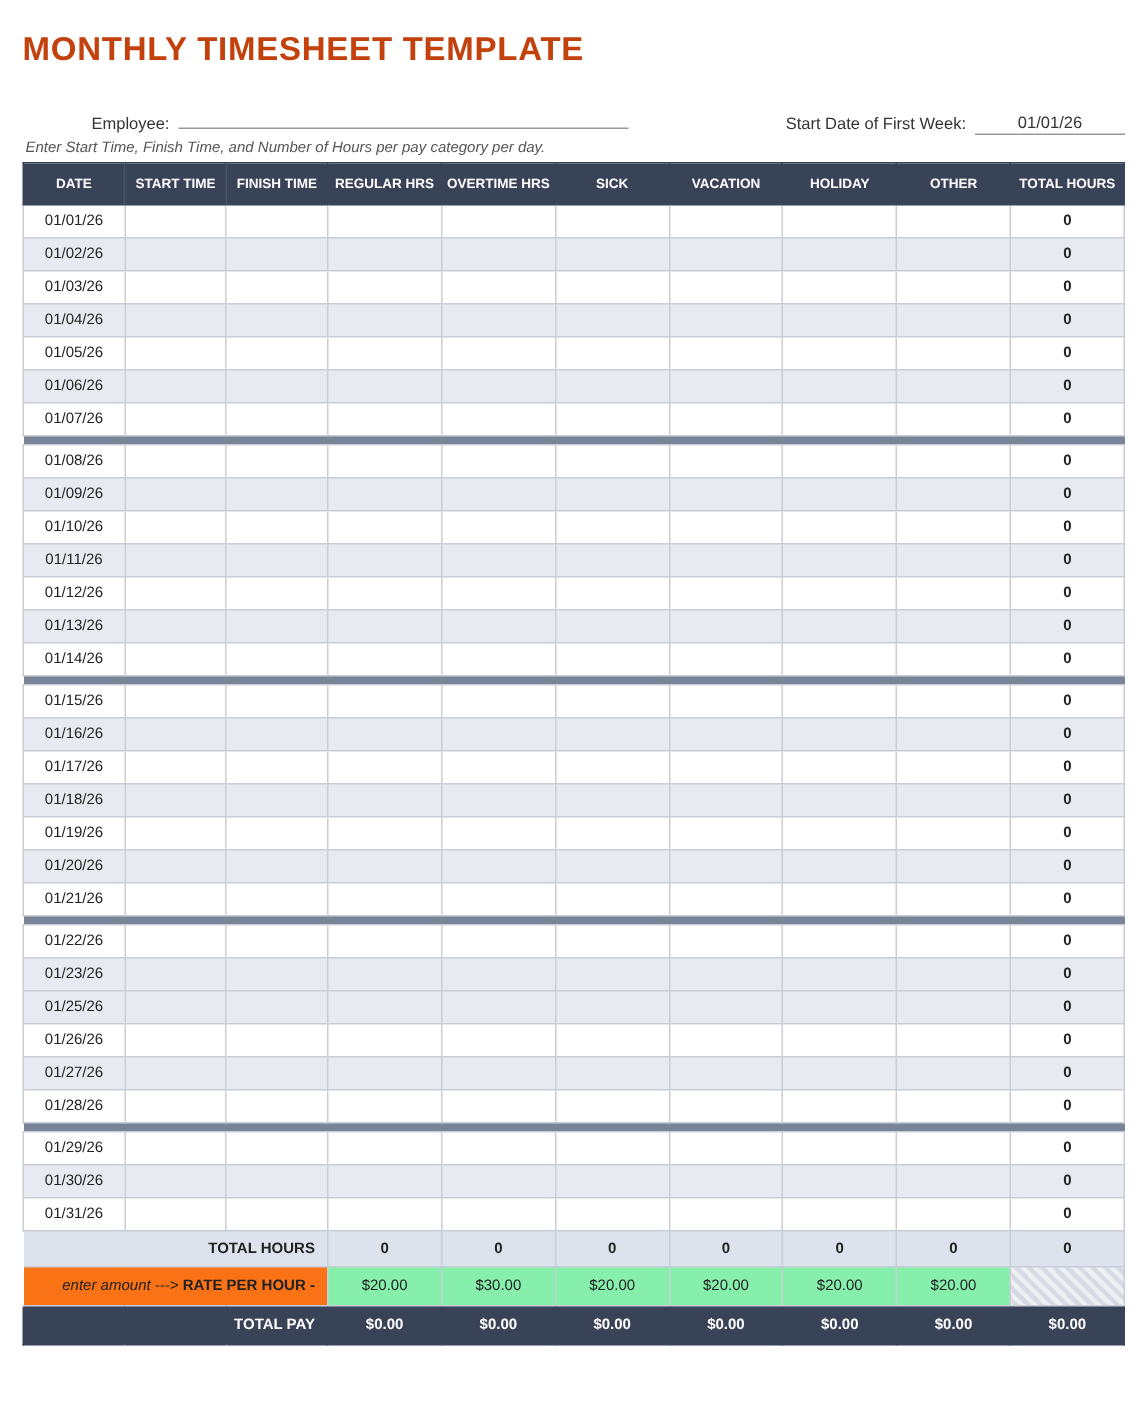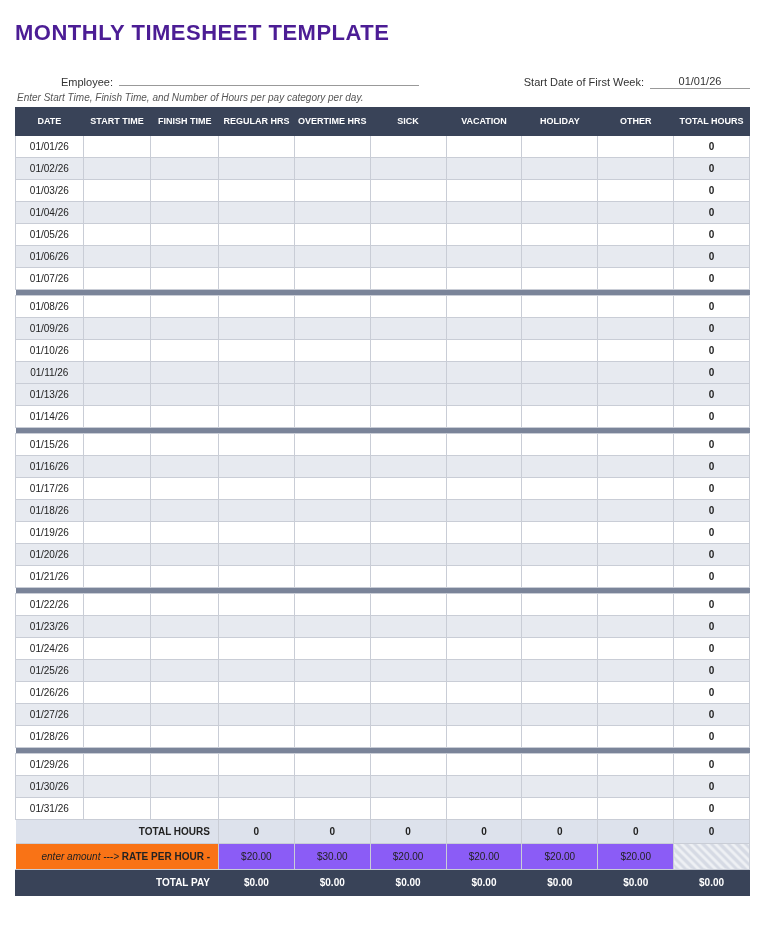--- a/index.html
+++ b/index.html
@@ -7,21 +7,21 @@
     font-family: Arial, Helvetica, sans-serif;
     background: #fff;
     width: 765px;
     padding: 20px 15px;
     color: #333;
   }
   h1 {
     font-size: 22px;
     font-weight: 700;
     letter-spacing: 0.5px;
-    color: #4c1d95;
+    color: #c2410c;
     margin-bottom: 28px;
   }
   .meta-row {
     display: flex;
     justify-content: space-between;
     align-items: baseline;
     font-size: 11px;
     color: #333;
     margin-bottom: 3px;
   }
@@ -117,21 +117,21 @@
     text-align: right;
     padding-right: 8px;
     border-left:none;
     background:#fff;
     border-top:1px solid #c9cdd6;
     font-style: normal;
   }
   tr.total-hours td.lbl-shade { background:#dde2ec; }
 
   tr.rate td {
-    background: #8b5cf6;
+    background: #86efac;
     font-size: 10px;
     height: 26px;
     text-align: center;
     border: 1px solid #c9cdd6;
   }
   tr.rate td.lbl {
     text-align: right;
     padding-right: 8px;
     font-style: italic;
     background:#f97316;
@@ -334,20 +334,32 @@
         <td></td>
         <td></td>
         <td></td>
         <td></td>
         <td></td>
         <td></td>
         <td></td>
         <td></td>
         <td class="total-cell">0</td>
       </tr>
+      <tr>
+        <td class="date-cell">01/12/26</td>
+        <td></td>
+        <td></td>
+        <td></td>
+        <td></td>
+        <td></td>
+        <td></td>
+        <td></td>
+        <td></td>
+        <td class="total-cell">0</td>
+      </tr>
       <tr class="shade">
         <td class="date-cell">01/13/26</td>
         <td></td>
         <td></td>
         <td></td>
         <td></td>
         <td></td>
         <td></td>
         <td></td>
         <td></td>
@@ -462,32 +474,20 @@
         <td></td>
         <td></td>
         <td></td>
         <td></td>
         <td></td>
         <td></td>
         <td class="total-cell">0</td>
       </tr>
       <tr class="shade">
         <td class="date-cell">01/23/26</td>
-        <td></td>
-        <td></td>
-        <td></td>
-        <td></td>
-        <td></td>
-        <td></td>
-        <td></td>
-        <td></td>
-        <td class="total-cell">0</td>
-      </tr>
-      <tr>
-        <td class="date-cell">01/24/26</td>
         <td></td>
         <td></td>
         <td></td>
         <td></td>
         <td></td>
         <td></td>
         <td></td>
         <td></td>
         <td class="total-cell">0</td>
       </tr>

